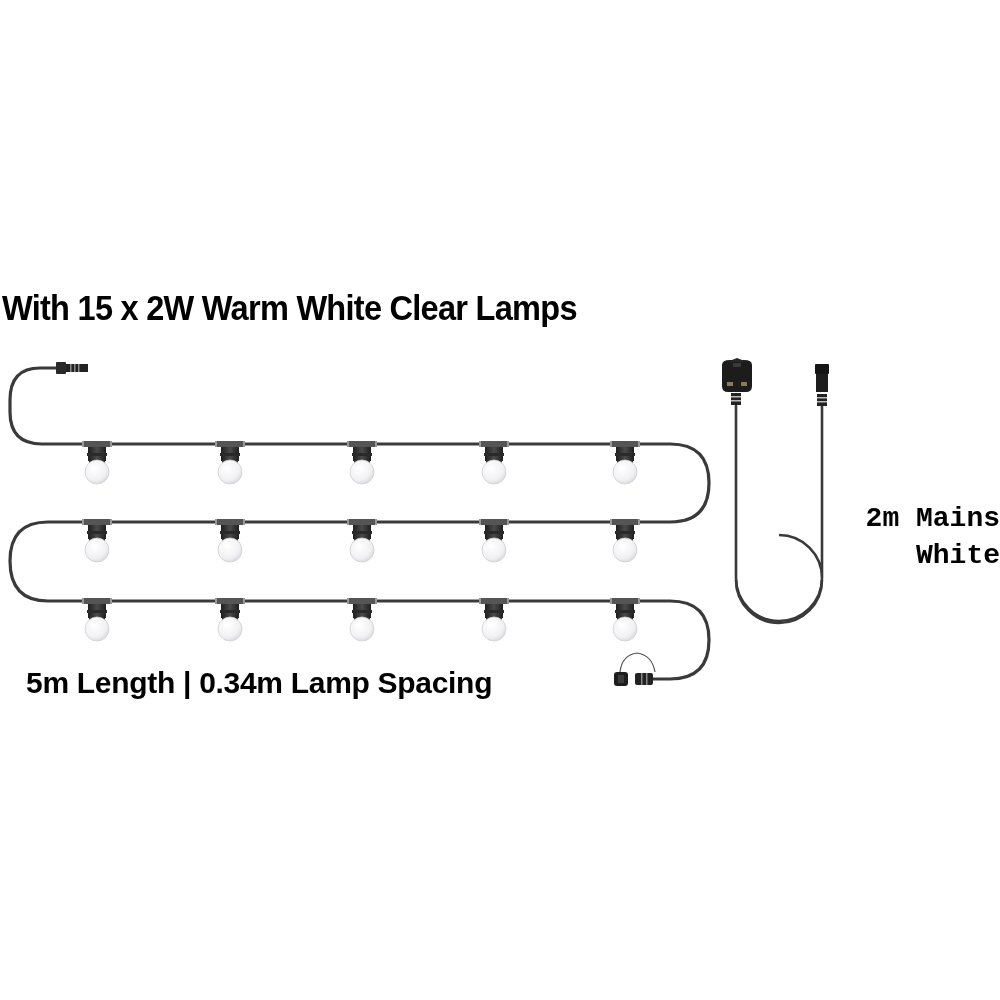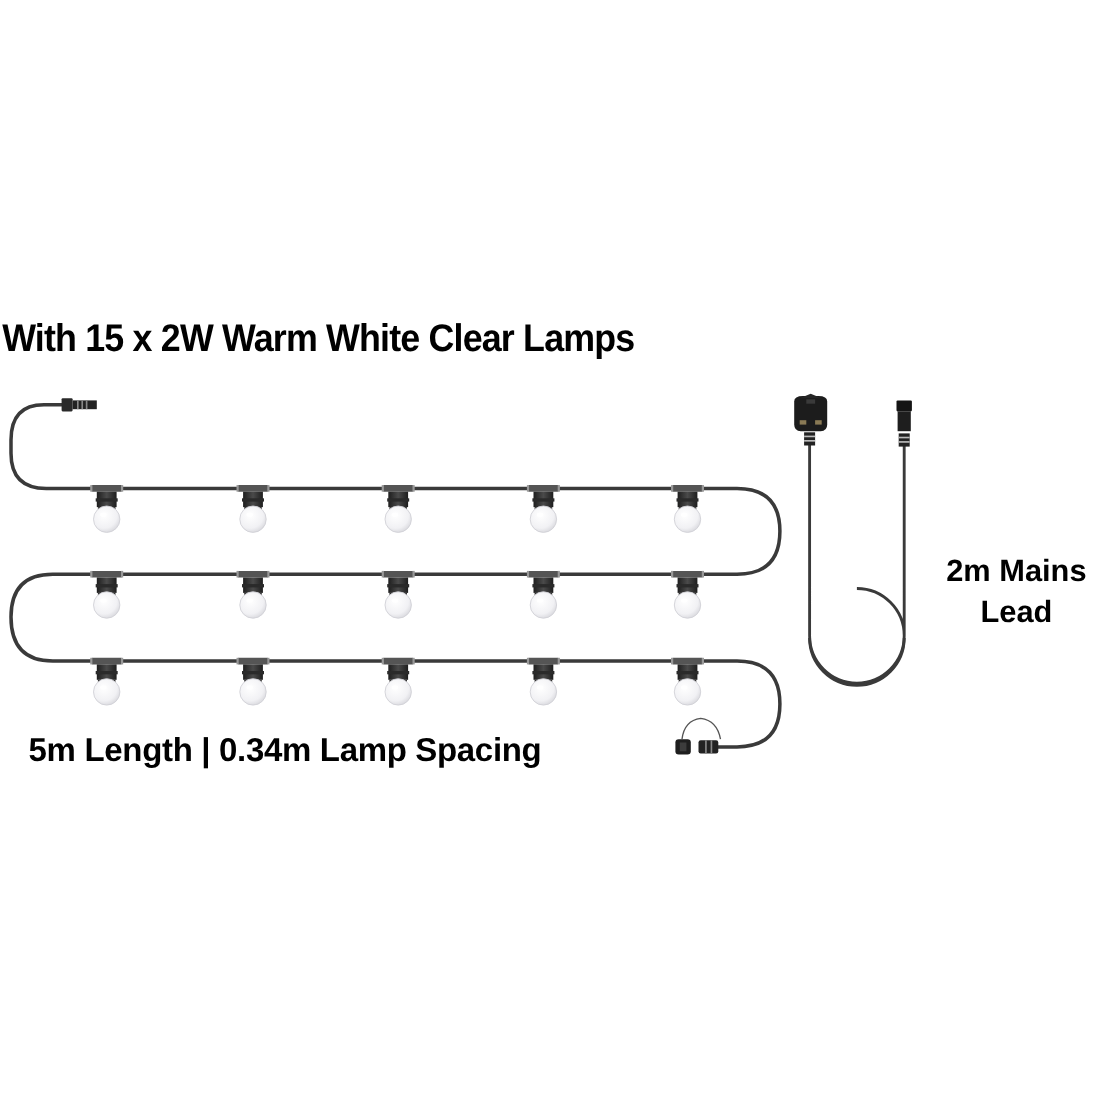--- a/index.html
+++ b/index.html
@@ -1,21 +1,21 @@
 <!DOCTYPE html>
 <html><head>
   <meta charset="utf-8">
   <style>
     html, body { margin: 0; padding: 0; background: #ffffff; }
     body { width: 1000px; height: 1000px; position: relative; overflow: hidden;
            font-family: "Liberation Sans", "DejaVu Sans", sans-serif; }
     .label { position: absolute; color: #000; font-weight: bold; white-space: nowrap; }
     #title { left: 2px; top: 288px; font-size: 35px; letter-spacing: -0.8px; transform: scaleX(0.93); transform-origin: left; }
     #spec { left: 26px; top: 666px; font-size: 30px; letter-spacing: -0.3px; }
-    #lead { left: 848px; top: 500px; font-size: 28px; text-align: center; line-height: 37px; width: 152px; }
+    #lead { left: 848px; top: 500px; font-size: 28px; text-align: right; line-height: 37px; width: 152px; font-family: Liberation Mono, monospace; }
     #lead span { display: block; }
     svg#diagram { position: absolute; left: 0; top: 0; }
   </style>
 </head>
 <body>
 
 <div class="label" id="title">With 15 x 2W Warm White Clear Lamps</div>
 
 <svg id="diagram" width="1000" height="1000" viewBox="0 0 1000 1000">
   <defs>
@@ -108,16 +108,16 @@
     <rect x="815" y="364" width="14" height="10" fill="#151515" rx="1"></rect>
     <rect x="816" y="374" width="12" height="18" fill="#1e1e1e"></rect>
     <rect x="817" y="394" width="10" height="12" fill="#222"></rect>
     <rect x="817" y="397" width="10" height="1.5" fill="#bbb"></rect>
     <rect x="817" y="401" width="10" height="1.5" fill="#bbb"></rect>
   </g>
 </svg>
 
 <div class="label" id="lead">
   <span>2m Mains</span>
-  <span>Lead</span>
+  <span>White</span>
 </div>
 
 <div class="label" id="spec">5m Length | 0.34m Lamp Spacing</div>
 
 </body></html>

